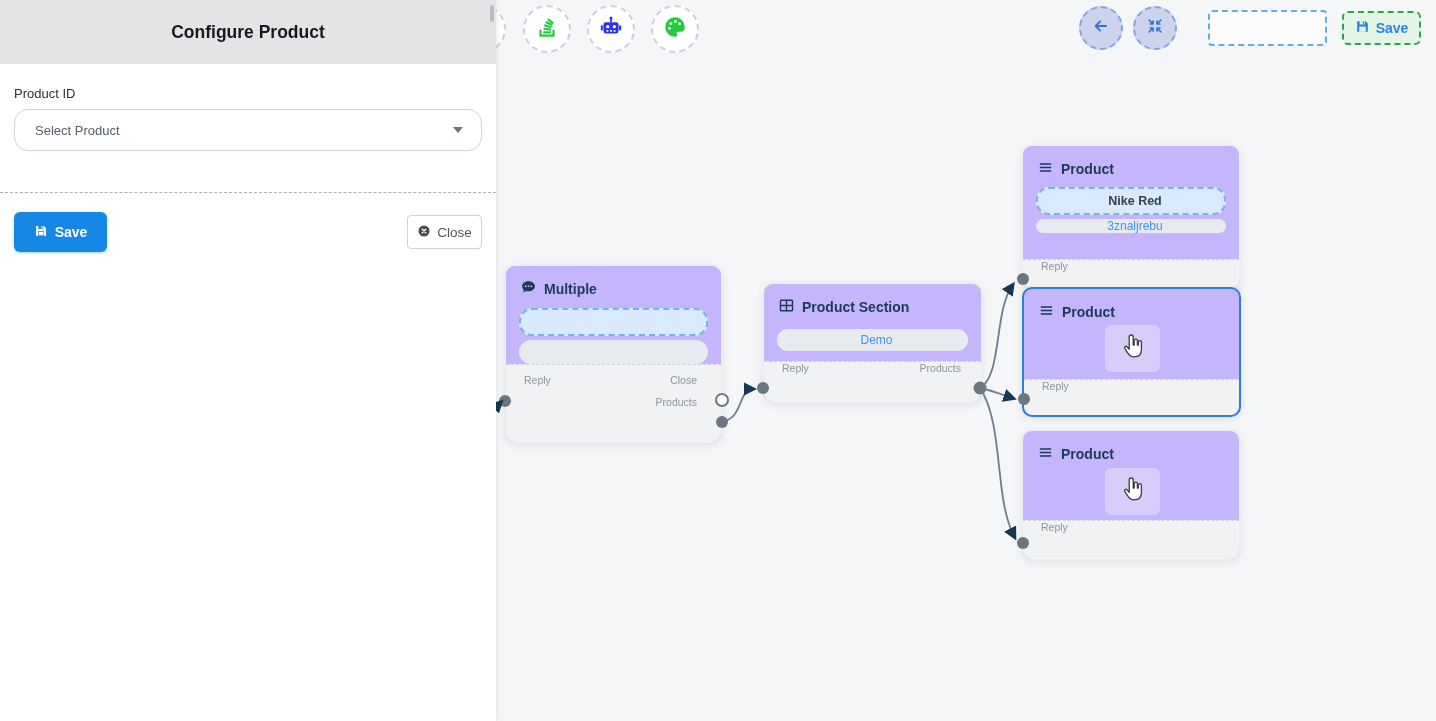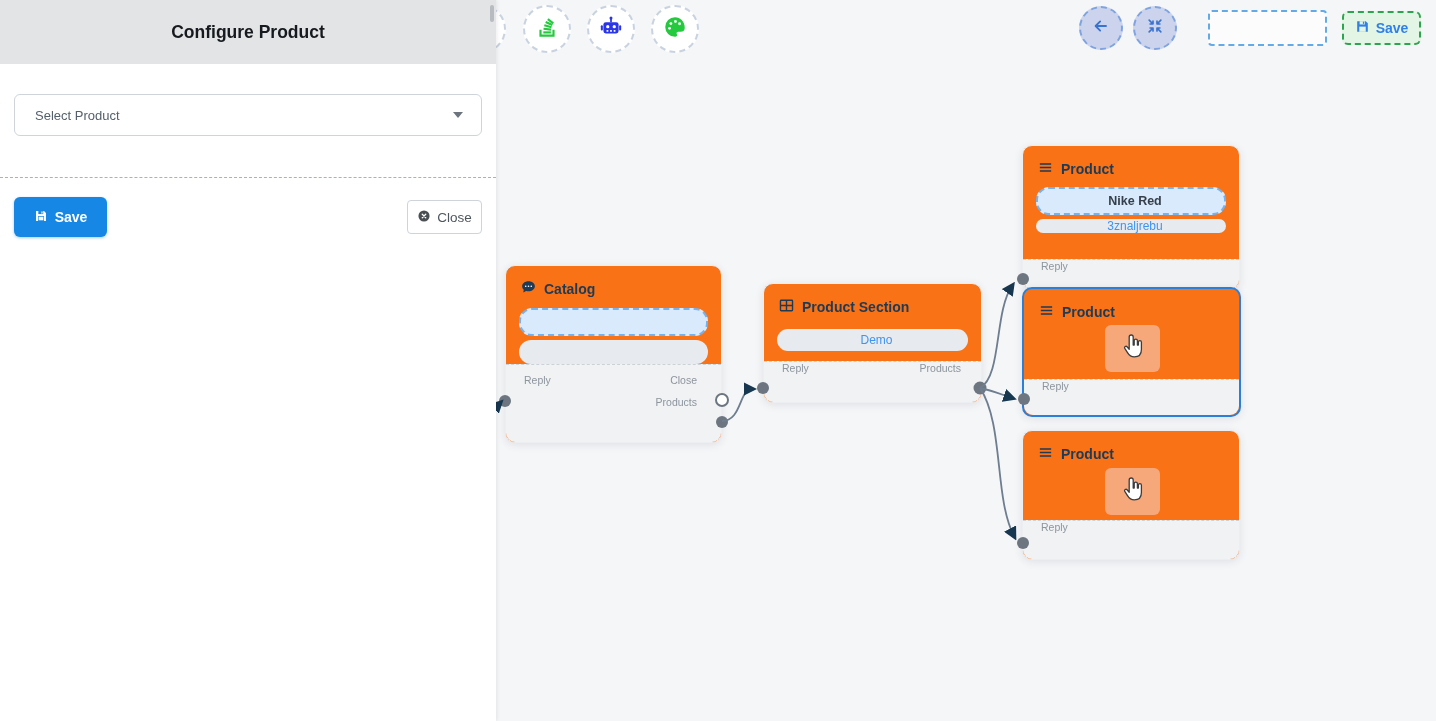--- a/index.html
+++ b/index.html
@@ -26,21 +26,21 @@
   .nav-circle svg { width:20px; height:20px; }
   .ghost-box { position:absolute; left:712px; top:10px; width:119px; height:36px;
     border:2px dashed #63aae8; border-radius:4px; background:rgba(255,255,255,.65); z-index:4; }
   .save-green { position:absolute; left:846px; top:11px; width:79px; height:34px;
     background:#e3f5e4; border:2px dashed #2da44e; border-radius:6px;
     display:flex; align-items:center; justify-content:center; gap:6px;
     color:#2f81e8; font-size:14px; font-weight:700; z-index:4; cursor:pointer; }
   .save-green svg { width:15px; height:15px; }
 
   
-  .node { position:absolute; background:#f97316; border:1px solid #eceef1;
+  .node { position:absolute; background:#c4b5fd; border:1px solid #eceef1;
     border-radius:10px; box-shadow:0 2px 8px rgba(30,40,60,.10); z-index:2; }
   .node.selected { border:2px solid #2b7fd9; }
   .node-title { display:flex; align-items:center; gap:7px; padding:13px 14px 0 14px;
     font-size:14px; font-weight:700; color:#1d3a56; }
   .node-title svg { width:17px; height:17px; flex:0 0 auto; }
   .node-body { padding:0 13px; }
   .chip { border-radius:13px; display:flex; align-items:center; justify-content:center;
     font-size:12px;padding-left:8px; }
   .chip-blue-dashed { background:#d8eafc; border:2px dashed #74b3f0; }
   .chip-gray { background:#e7ebef; }
@@ -57,21 +57,21 @@
     justify-content:center; }
   .cursor-wrap svg { width:32px; height:32px; }
 
   
   .panel { position:absolute; left:0; top:0; width:496px; height:721px; background:#fff;
     z-index:10; box-shadow:1px 0 4px rgba(0,0,0,.08); }
   .panel-header { height:64px; background:#e3e4e6; display:flex; align-items:center;
     justify-content:center; font-size:17.5px; font-weight:700; color:#16191d; }
   .panel-body { padding:22px 14px 0 14px; }
   .field-label { font-size:13px; color:#2b3035; }
-  .select-box { margin-top:8px; height:42px; border:1px solid #ced4da; border-radius:6px;
+  .select-box { margin-top:8px; height:42px; border:1px solid #ced4da; border-radius:14px;
     background:#fff; display:flex; align-items:center; justify-content:space-between;
     padding:0 18px 0 20px; cursor:pointer;text-align:right; }
   .select-value { font-size:13px; color:#55606a; }
   .caret-down { width:0; height:0; border-left:5px solid transparent;
     border-right:5px solid transparent; border-top:6px solid #6c757d; }
   .panel-divider { margin-top:41px; border-top:1px dashed #aab1b8; }
   .panel-actions { margin-top:19px; padding:0 14px; display:flex; align-items:center;
     justify-content:space-between; height:40px; }
   .btn-save-blue { width:93px; height:40px; background:#1787e6; border:none;
     border-radius:6px; color:#fff; font-size:14px; font-weight:700; display:flex;
@@ -175,21 +175,21 @@
     <div class="node" style="left:9px; top:265px; width:217px; height:178px;">
       <div class="node-title">
         <span>
           <svg viewBox="0 0 24 24">
             <path d="M12 3C6.9 3 3 6.2 3 10.2c0 1.9.9 3.6 2.3 4.9L4.6 19l4-2.1c1.1.3 2.2.5 3.4.5 5.1 0 9-3.2 9-7.2S17.1 3 12 3z" fill="#1d3a56"></path>
             <circle cx="8.1" cy="10.3" r="1.15" fill="#fff"></circle>
             <circle cx="12" cy="10.3" r="1.15" fill="#fff"></circle>
             <circle cx="15.9" cy="10.3" r="1.15" fill="#fff"></circle>
           </svg>
         </span>
-        <span>Catalog</span>
+        <span>Multiple</span>
       </div>
       <div class="node-body">
         <div class="chip chip-blue-dashed" style="margin-top:9px; height:28px;"></div>
         <div class="chip chip-gray" style="margin-top:4px; height:24px;"></div>
       </div>
       <div class="node-footer" style="height:78px; padding:9px 14px 0 18px;">
         <div class="frow" style="justify-content:space-between; height:22px;">
           <span>Reply</span>
           <span style="padding-right:10px;">Close</span>
         </div>
@@ -303,20 +303,21 @@
         <svg viewBox="0 0 32 32">
           <path d="M12.2 6c0-1.1.9-2 2-2s2 .9 2 2v8h1v-4.3c0-.9.7-1.6 1.6-1.6.9 0 1.6.7 1.6 1.6V14h1v-2.8c0-.8.7-1.5 1.5-1.5s1.5.7 1.5 1.5v7.3c0 4.6-2.7 7.4-7.1 7.4-3.3 0-5-1.3-6.8-4.2l-2.7-4.3c-.4-.7-.3-1.5.4-1.9.6-.4 1.4-.3 1.9.3l2.1 2.4V6z" fill="#fff" stroke="#3c3c3c" stroke-width="1.3" stroke-linejoin="round"></path>
         </svg>
       </span>
     </div>
   </div>
 
   <aside class="panel">
     <div class="panel-header">Configure Product</div>
     <div class="panel-body">
+      <div class="field-label">Product ID</div>
       <div class="select-box">
         <span class="select-value">Select Product</span>
         <span class="caret-down"></span>
       </div>
     </div>
     <div class="panel-divider"></div>
     <div class="panel-actions">
       <button class="btn-save-blue">
         <span>
           <svg viewBox="0 0 24 24">

